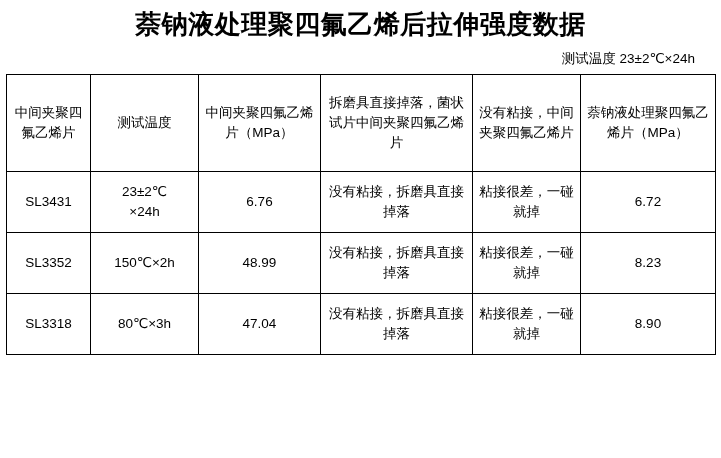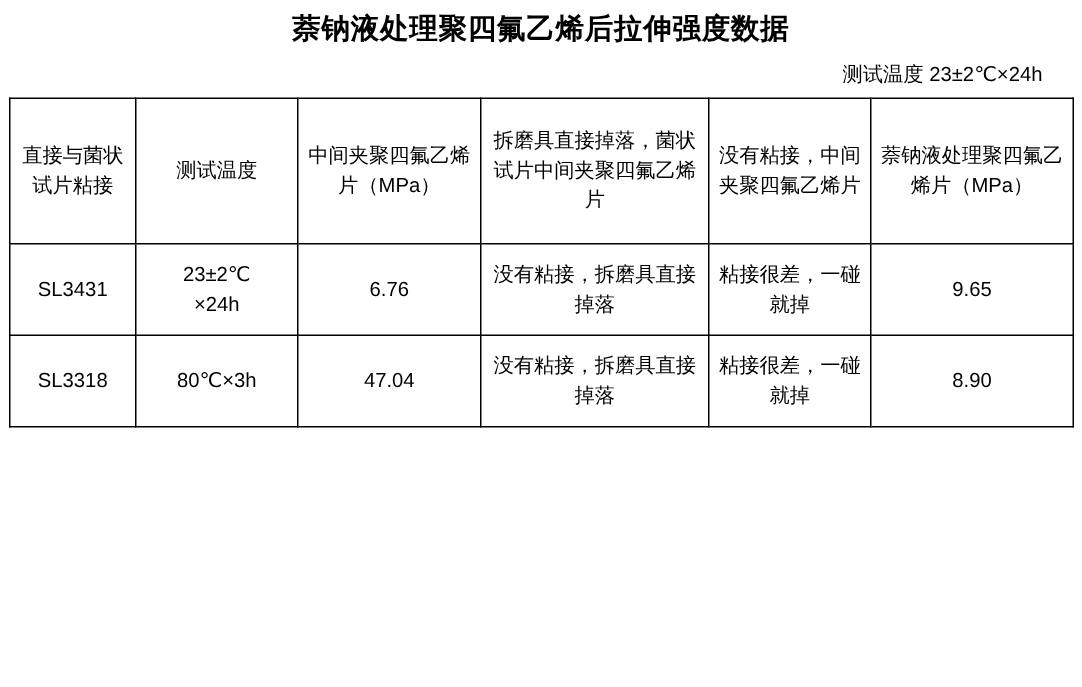--- a/index.html
+++ b/index.html
@@ -15,21 +15,21 @@
     overflow: hidden;
   }
   .page {
     position: relative;
     width: 721px;
     height: 458px;
     box-sizing: border-box;
   }
   .doc-title {
     text-align: center;
-    font-size: 19px;
+    font-size: 26px;
     font-weight: bold;
     letter-spacing: 0.5px;
     padding-top: 8px;
     padding-bottom: 2px;
     line-height: 1.3;
   }
   .subtitle-row {
     text-align: right;
     font-size: 13.5px;
     padding-right: 26px;
@@ -94,37 +94,45 @@
       <colgroup>
         <col class="col-0">
         <col class="col-1">
         <col class="col-2">
         <col class="col-3">
         <col class="col-4">
         <col class="col-5">
       </colgroup>
       <thead>
         <tr>
-          <th>直接与菌状试片粘接</th>
+          <th>中间夹聚四氟乙烯片</th>
           <th>测试温度</th>
           <th>中间夹聚四氟乙烯片（MPa）</th>
           <th>拆磨具直接掉落，菌状试片中间夹聚四氟乙烯片</th>
           <th>没有粘接，中间夹聚四氟乙烯片</th>
           <th>萘钠液处理聚四氟乙烯片（MPa）</th>
         </tr>
       </thead>
       <tbody>
         <tr>
           <td class="id-cell">SL3431</td>
           <td class="cell-multiline">23±2℃
 ×24h</td>
           <td class="num-cell">6.76</td>
           <td>没有粘接，拆磨具直接掉落</td>
           <td>粘接很差，一碰就掉</td>
-          <td class="num-cell">9.65</td>
+          <td class="num-cell">6.72</td>
+        </tr>
+        <tr>
+          <td class="id-cell">SL3352</td>
+          <td class="cell-multiline">150℃×2h</td>
+          <td class="num-cell">48.99</td>
+          <td>没有粘接，拆磨具直接掉落</td>
+          <td>粘接很差，一碰就掉</td>
+          <td class="num-cell">8.23</td>
         </tr>
         <tr>
           <td class="id-cell">SL3318</td>
           <td class="cell-multiline">80℃×3h</td>
           <td class="num-cell">47.04</td>
           <td>没有粘接，拆磨具直接掉落</td>
           <td>粘接很差，一碰就掉</td>
           <td class="num-cell">8.90</td>
         </tr>
       </tbody>

